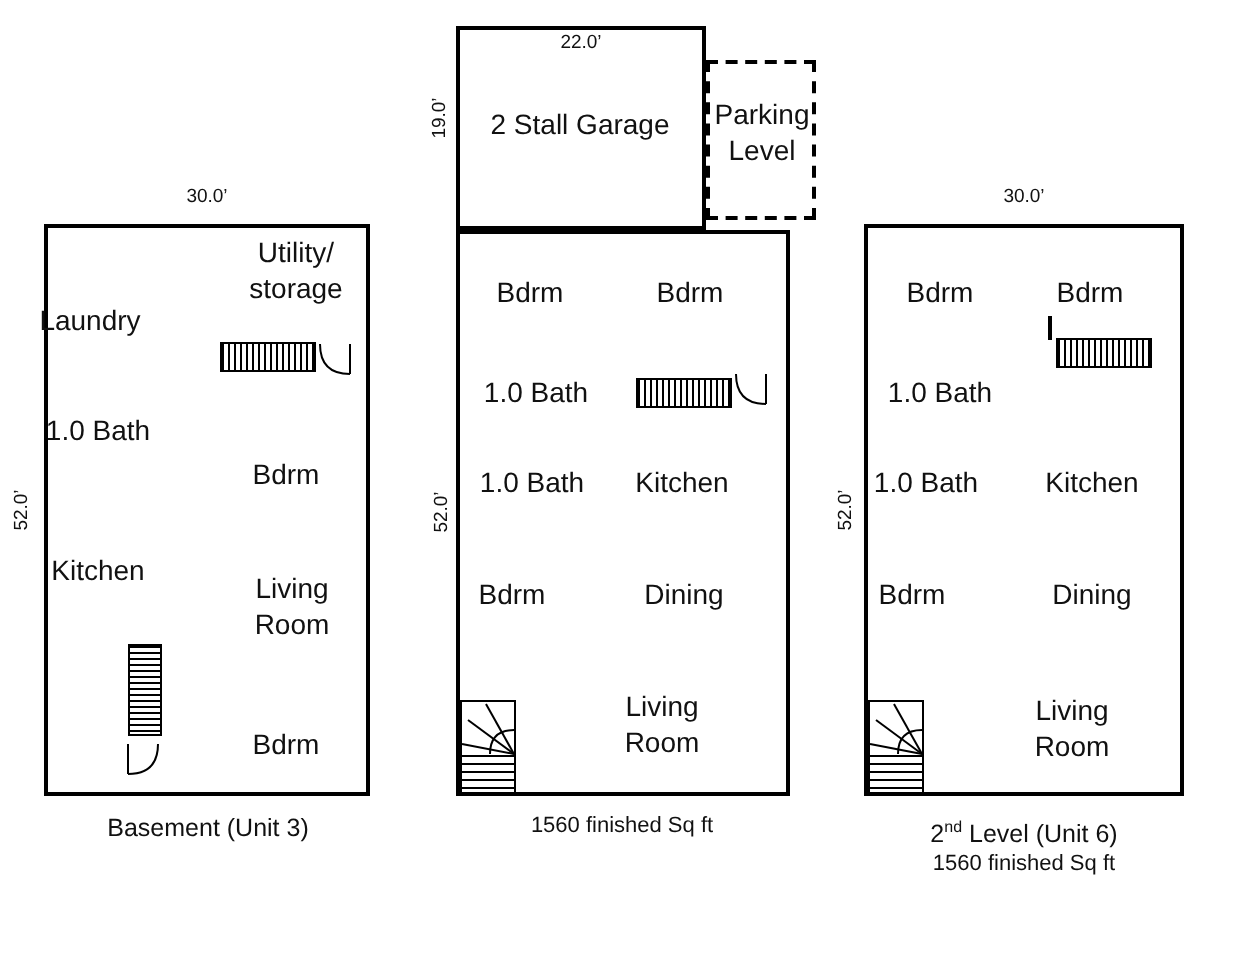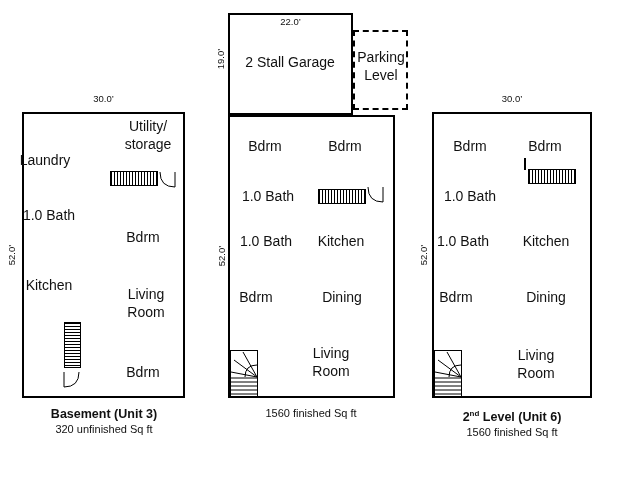--- a/index.html
+++ b/index.html
@@ -12,21 +12,21 @@
         text-align:center;white-space:pre-line;}
   .dim{position:absolute;font-size:9.5px;color:#111;}
   .dim-top{text-align:center;}
   .dim-v{transform:translate(-50%,-50%) rotate(-90deg);white-space:nowrap;}
   .stairs-h{position:absolute;box-sizing:border-box;border:1px solid #000;
             background:repeating-linear-gradient(to right,#000 0 1px,transparent 1px 3px);}
   .stairs-v{position:absolute;box-sizing:border-box;border:1px solid #000;
             background:repeating-linear-gradient(to bottom,#000 0 1px,transparent 1px 3px);}
   .doorline{position:absolute;width:1.5px;background:#000;}
   .caption{position:absolute;transform:translateX(-50%);text-align:center;white-space:nowrap;}
-  .caption-title{font-size:12.5px;font-weight:bold;line-height:16px;}
+  .caption-title{font-size:12.5px;font-weight:normal;line-height:16px;}
   .caption-line{font-size:11px;line-height:15px;}
   svg.icon{position:absolute;overflow:visible;}
   svg.icon line, svg.icon path, svg.icon rect{stroke:#000;stroke-width:1;fill:none;}
   sup{font-size:8px;}
 </style>
 </head>
 <body>
 
 <div class="canvas">
 
@@ -53,21 +53,20 @@
     </svg>
 
     <div class="stairs-v" style="left:64px;top:322px;width:17px;height:46px;"></div>
     <svg class="icon" width="18" height="18" viewBox="0 0 18 18" style="left:62px;top:371px;">
       <line x1="2" y1="1" x2="2" y2="16"></line>
       <path d="M2,16 Q17,16 17,1"></path>
     </svg>
 
     <div class="caption" style="left:104px;top:406px;">
       <div class="caption-title">Basement (Unit 3)</div>
-      <div class="caption-line">320 unfinished Sq ft</div>
     </div>
   </div>
 
   <div class="layer">
 
     <div class="plan" style="left:228px;top:13px;width:125px;height:102px;"></div>
     <div class="dim dim-top" style="left:228px;top:16px;width:125px;">22.0’</div>
     <div class="dim dim-v" style="left:220px;top:59px;">19.0’</div>
     <div class="room" style="left:290px;top:62px;">2 Stall Garage</div>
 

